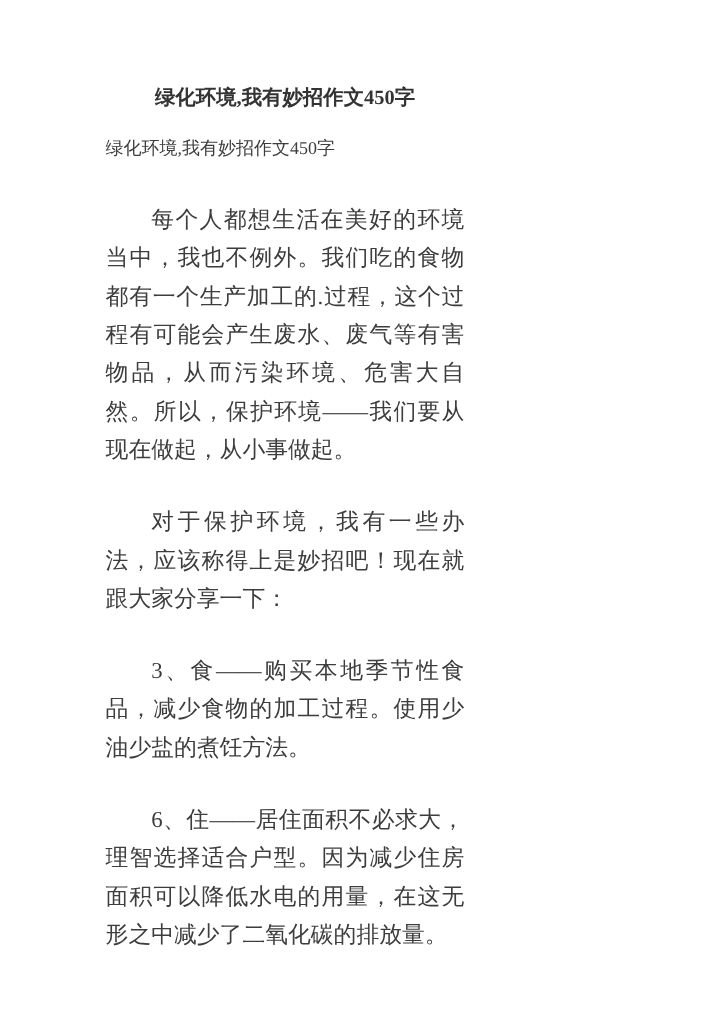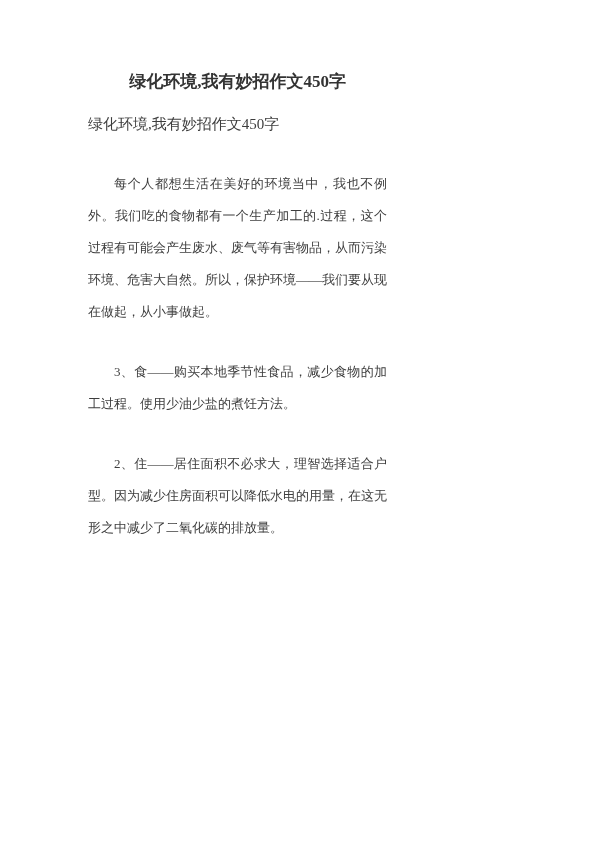--- a/index.html
+++ b/index.html
@@ -26,35 +26,36 @@
     margin: 0 0 14px 0;
     color: #333333;
   }
   .doc-subtitle {
     font-size: 15px;
     line-height: 32px;
     margin: 0 0 28px 0;
     text-align: left;
   }
   .para {
-    font-size: 13px;
+    font-size: 19px;
     line-height: 32px;
     margin: 4px 0 28px 0;
     text-indent: 2em;
     text-align: justify;
   }
 </style>
 </head>
 <body>
 
 <div class="page">
   <h1 class="doc-title">绿化环境,我有妙招作文450字</h1>
 
   <p class="doc-subtitle">绿化环境,我有妙招作文450字</p>
 
   <p class="para">每个人都想生活在美好的环境当中，我也不例外。我们吃的食物都有一个生产加工的.过程，这个过程有可能会产生废水、废气等有害物品，从而污染环境、危害大自然。所以，保护环境——我们要从现在做起，从小事做起。</p>
 
+  <p class="para">对于保护环境，我有一些办法，应该称得上是妙招吧！现在就跟大家分享一下：</p>
 
 
   <p class="para">3、食——购买本地季节性食品，减少食物的加工过程。使用少油少盐的煮饪方法。</p>
 
-  <p class="para">2、住——居住面积不必求大，理智选择适合户型。因为减少住房面积可以降低水电的用量，在这无形之中减少了二氧化碳的排放量。</p>
+  <p class="para">6、住——居住面积不必求大，理智选择适合户型。因为减少住房面积可以降低水电的用量，在这无形之中减少了二氧化碳的排放量。</p>
 </div>
 
 </body></html>

